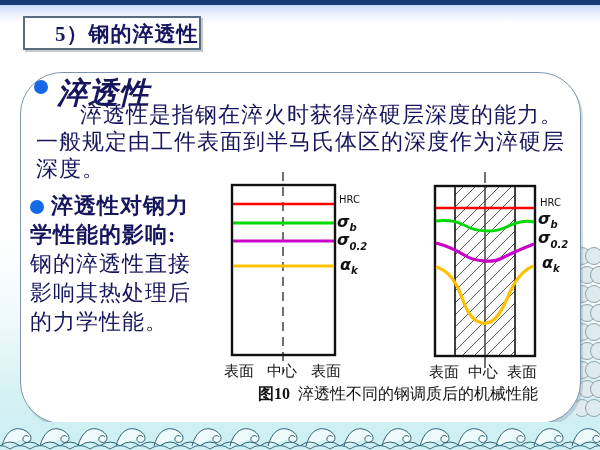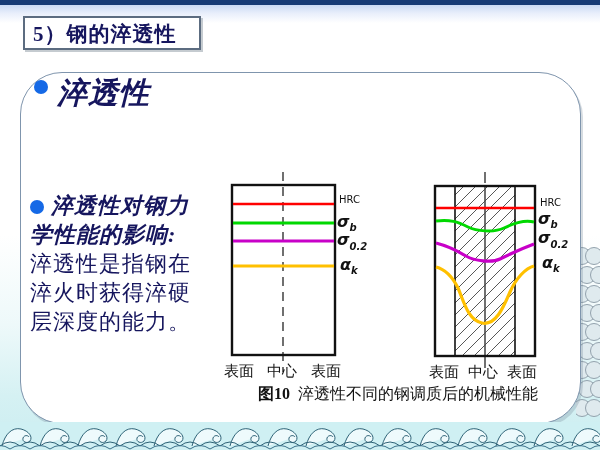--- a/index.html
+++ b/index.html
@@ -7,38 +7,38 @@
     position:relative;width:600px;height:450px;overflow:hidden;
     background:linear-gradient(180deg,#ffffff 0%,#ffffff 52%,#eef9fa 72%,#d5f1f3 88%,#cbedf1 100%);
     font-family:"Liberation Serif","DejaVu Serif",serif;
   }
   .top-navy{position:absolute;left:0;top:0;width:600px;height:5px;background:#163a75;}
   .top-grad{position:absolute;left:0;top:5px;width:600px;height:18px;
     background:linear-gradient(180deg,#c9d9f3 0%,#e8eefb 45%,#ffffff 100%);}
   .title-box{
     position:absolute;left:23px;top:16px;width:178px;height:34px;background:#ffffff;
     border:2px solid #5c6c80;box-shadow:2px 2px 0 rgba(150,160,170,.55);
-    line-height:33px;padding-left:8px;box-sizing:border-box;
+    line-height:33px;padding-left:30px;box-sizing:border-box;
     font-size:21px;font-weight:bold;color:#16165e;letter-spacing:1px;white-space:nowrap;
   }
   .content-box{
     position:absolute;left:20px;top:72px;width:559px;height:350px;background:#ffffff;
     border:1px solid #7f95ad;border-radius:42px;
     box-shadow:2px 3px 0 rgba(120,140,155,.30);
   }
   .dot{display:inline-block;width:14px;height:14px;border-radius:50%;background:#1569e6;vertical-align:-1px;}
   .b1-dot{position:absolute;left:34px;top:80px;}
   .b1-head{position:absolute;left:57px;top:73px;font-size:30px;font-weight:bold;font-style:italic;
     color:#16165e;letter-spacing:1px;}
   .para1{position:absolute;left:36px;top:101px;width:530px;font-size:22px;letter-spacing:1px;
     line-height:27px;color:#16165e;text-indent:44px;}
   .col2{position:absolute;left:30px;top:191px;width:170px;font-size:22px;letter-spacing:1px;
     line-height:29px;color:#16165e;}
   .col2 .dot{margin-right:7px;}
-  .col2-head{font-weight:bold;font-style:italic;}
+  .col2-head{font-weight:bold;}
   .col3{position:absolute;left:30px;top:339px;width:204px;font-size:22px;letter-spacing:0.8px;
     line-height:29px;color:#16165e;}
   .col3 .dot{margin-left:17px;margin-right:9px;}
   .fig-svg{position:absolute;left:210px;top:165px;z-index:3;}
   .caption{position:absolute;left:213px;top:384px;width:330px;text-align:center;font-size:16px;
     color:#111;font-family:"Liberation Serif","DejaVu Serif",serif;white-space:nowrap;}
   .caption b{font-weight:bold;margin-left:40px;}
   svg text{font-family:"DejaVu Sans","Liberation Sans",sans-serif;fill:#111;}
   text.axis{font-size:15px;font-family:"Liberation Serif","DejaVu Serif",serif;}
   text.hrc{font-size:10px;}
@@ -97,24 +97,25 @@
     </svg>
 
   <div class="title-box">
     <span>5）钢的淬透性</span>
   </div>
 
   <div class="content-box"></div>
 
   <span class="dot b1-dot"></span>
   <div class="b1-head">淬透性</div>
+  <div class="para1">淬透性是指钢在淬火时获得淬硬层深度的能力。一般规定由工件表面到半马氏体区的深度作为淬硬层深度。</div>
 
   <div class="col2">
     <span class="dot"></span><span class="col2-head">淬透性对钢力学性能的影响:</span>
-    <div>淬透性是指钢在淬火时获得淬硬层深度的能力。</div>
+    <div>钢的淬透性直接影响其热处理后的力学性能。</div>
   </div>
 
 
   <svg class="fig-svg" width="390" height="245" viewBox="210 165 390 245">
 
     <g>
       <line x1="283" y1="172" x2="283" y2="372" stroke="#111" stroke-width="1.2" stroke-dasharray="9,6"></line>
       <rect x="232" y="185" width="103" height="170" fill="none" stroke="#111" stroke-width="2.4"></rect>
       <line x1="233" y1="204" x2="334" y2="204" stroke="#ff0000" stroke-width="2.6"></line>
       <line x1="233" y1="223" x2="334" y2="223" stroke="#00d800" stroke-width="2.8"></line>

